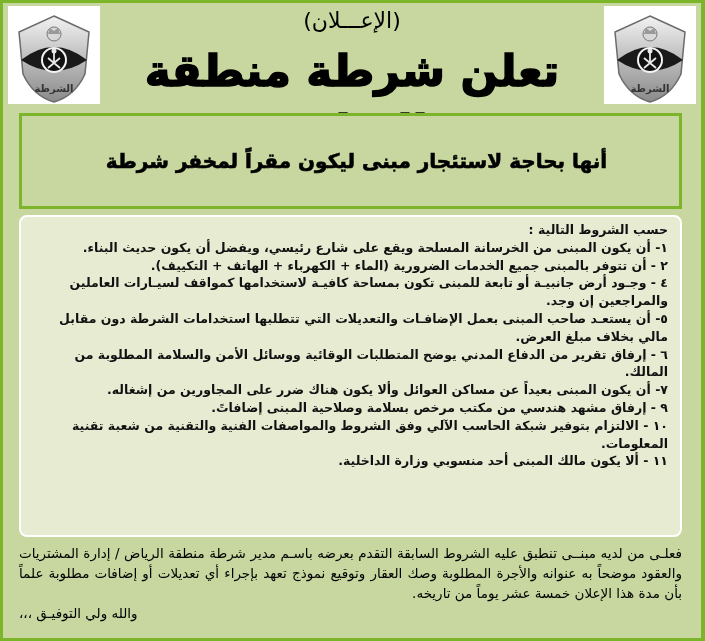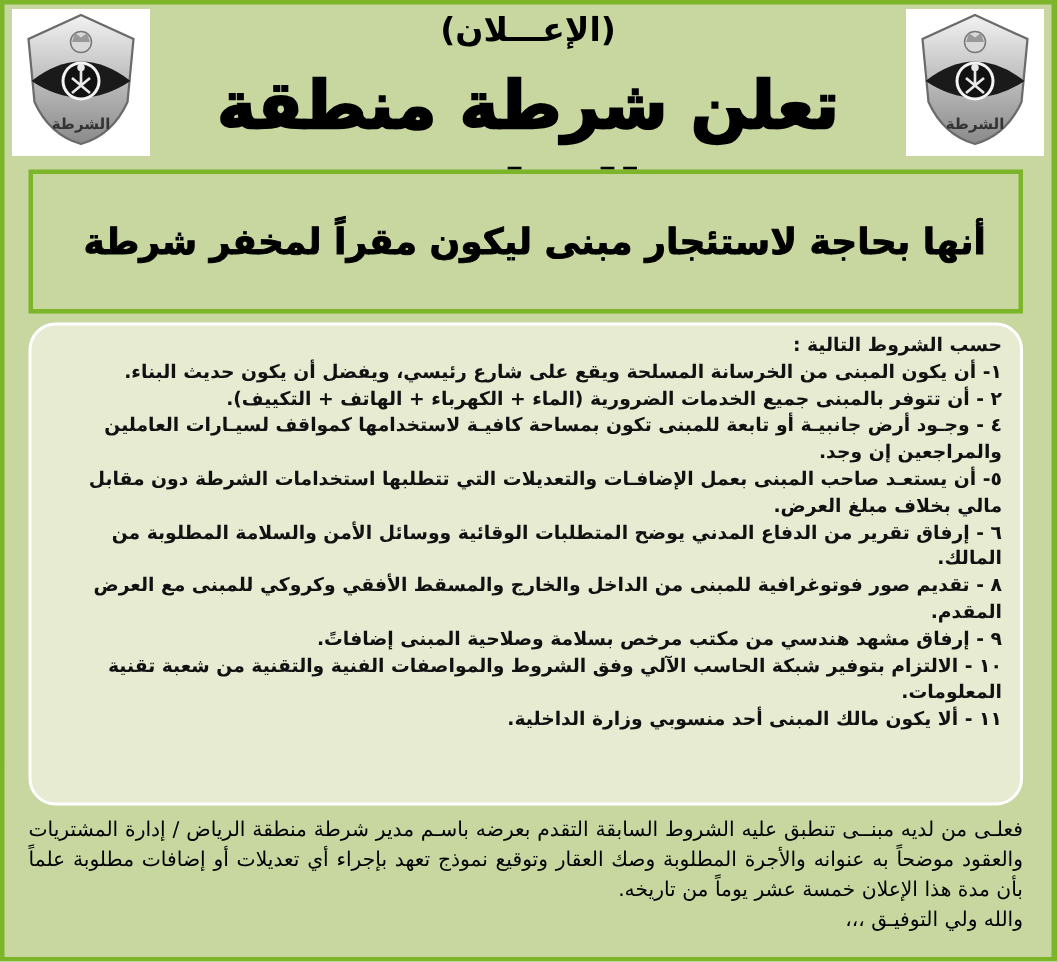--- a/index.html
+++ b/index.html
@@ -13,30 +13,30 @@
       box-sizing: border-box;
       background: #c7d79f;
       border: 3px solid #7cb42a;
       border-right-width: 4px;
       direction: rtl;
     }
     .logo {
       position: absolute; top: 3px;
       width: 92px; height: 98px;
       background: #ffffff;
-      display: flex; align-items: flex-start; justify-content: center;
+      display: flex; align-items: flex-end; justify-content: center;
     }
     .logo.right { right: 5px; }
     .logo.left { left: 5px; }
     .logo svg { width: 78px; height: 92px; }
 
     .header-top {
       position: absolute; top: 2px; left: 110px; right: 110px;
       text-align: center;
-      font-size: 22px; font-weight: bold; color: #000;
+      font-size: 22px; font-weight: normal; color: #000;
       line-height: 32px;
     }
     .header-main {
       position: absolute; top: 38px; left: 105px; right: 105px;
       text-align: center;
       font-family: "DejaVu Sans", sans-serif;
       font-size: 44px; font-weight: 900; color: #000;
       line-height: 60px;
       letter-spacing: 1px;
       -webkit-text-stroke: 1.5px #000;
@@ -44,48 +44,48 @@
 
     .subtitle-box {
       position: absolute; top: 110px; left: 16px; right: 19px; height: 96px;
       border: 3px solid #7cb42a;
       box-sizing: border-box;
       background: #c7d79f;
       text-align: center;
       display: flex; flex-direction: column; justify-content: center;
     }
     .subtitle-box div {
-      font-size: 24px; font-weight: bold; color: #000;
+      font-size: 20px; font-weight: bold; color: #000;
       line-height: 40px;
       margin-left: 12px;
       -webkit-text-stroke: 0.6px #000;
     }
 
     .conditions {
       position: absolute; top: 212px; left: 16px; right: 19px; height: 322px;
       background: #e6ebd2;
       border: 2px solid #ffffff;
-      border-radius: 18px;
+      border-radius: 8px;
       box-sizing: border-box;
       padding: 4px 12px 0 14px;
       font-size: 12.5px; font-weight: bold; color: #111;
       line-height: 17.8px;
     }
     .conditions .intro { margin: 0; }
     .conditions .item { margin: 0; }
     .conditions .item .num { }
 
     .footer {
       position: absolute; top: 540px; left: 16px; right: 19px;
       font-size: 13.5px; font-weight: normal; color: #000;
       line-height: 20px;
       text-align: justify;
     }
     .footer .p { margin: 0; }
-    .footer .closing { text-align: right; margin: 0; }
+    .footer .closing { text-align: left; margin: 0; }
   </style>
 </head>
 <body>
 
 <div class="ad">
 
   <div class="logo right">
     <svg viewBox="0 0 78 92">
       <defs>
         <linearGradient id="sh1" x1="0" y1="0" x2="0" y2="1">
@@ -134,21 +134,21 @@
     <div>أنها بحاجة لاستئجار مبنى ليكون مقراً لمخفر شرطة</div>
   </div>
 
   <div class="conditions">
     <p class="intro">حسب الشروط التالية :</p>
     <p class="item"><span class="num">١-</span> <span>أن يكون المبنى من الخرسانة المسلحة ويقع على شارع رئيسي، ويفضل أن يكون حديث البناء.</span></p>
     <p class="item"><span class="num">٢ -</span> <span>أن تتوفر بالمبنى جميع الخدمات الضرورية (الماء + الكهرباء + الهاتف + التكييف).</span></p>
     <p class="item"><span class="num">٤ -</span> <span>وجـود أرض جانبيـة أو تابعة للمبنى تكون بمساحة كافيـة لاستخدامها كمواقف لسيـارات العاملين والمراجعين إن وجد.</span></p>
     <p class="item"><span class="num">٥-</span> <span>أن يستعـد صاحب المبنى بعمل الإضافـات والتعديلات التي تتطلبها استخدامات الشرطة دون مقابل مالي بخلاف مبلغ العرض.</span></p>
     <p class="item"><span class="num">٦ -</span> <span>إرفاق تقرير من الدفاع المدني يوضح المتطلبات الوقائية ووسائل الأمن والسلامة المطلوبة من المالك.</span></p>
-    <p class="item"><span class="num">٨ -</span> <span>تقديم صور فوتوغرافية للمبنى من الداخل والخارج والمسقط الأفقي وكروكي للمبنى مع العرض المقدم.</span></p>
+    <p class="item"><span class="num">٧-</span> <span>أن يكون المبنى بعيداً عن مساكن العوائل وألا يكون هناك ضرر على المجاورين من إشغاله.</span></p>
     <p class="item"><span class="num">٩ -</span> <span>إرفاق مشهد هندسي من مكتب مرخص بسلامة وصلاحية المبنى إضافاتً.</span></p>
     <p class="item"><span class="num">١٠ -</span> <span>الالتزام بتوفير شبكة الحاسب الآلي وفق الشروط والمواصفات الفنية والتقنية من شعبة تقنية المعلومات.</span></p>
     <p class="item"><span class="num">١١ -</span> <span>ألا يكون مالك المبنى أحد منسوبي وزارة الداخلية.</span></p>
   </div>
 
   <div class="footer">
     <p class="p">فعلـى من لديه مبنــى تنطبق عليه الشروط السابقة التقدم بعرضه باسـم مدير شرطة منطقة الرياض / إدارة المشتريات والعقود موضحاً به عنوانه والأجرة المطلوبة وصك العقار وتوقيع نموذج تعهد بإجراء أي تعديلات أو إضافات مطلوبة علماً بأن مدة هذا الإعلان خمسة عشر يوماً من تاريخه.</p>
     <p class="closing">والله ولي التوفيـق ،،،</p>
   </div>
 

